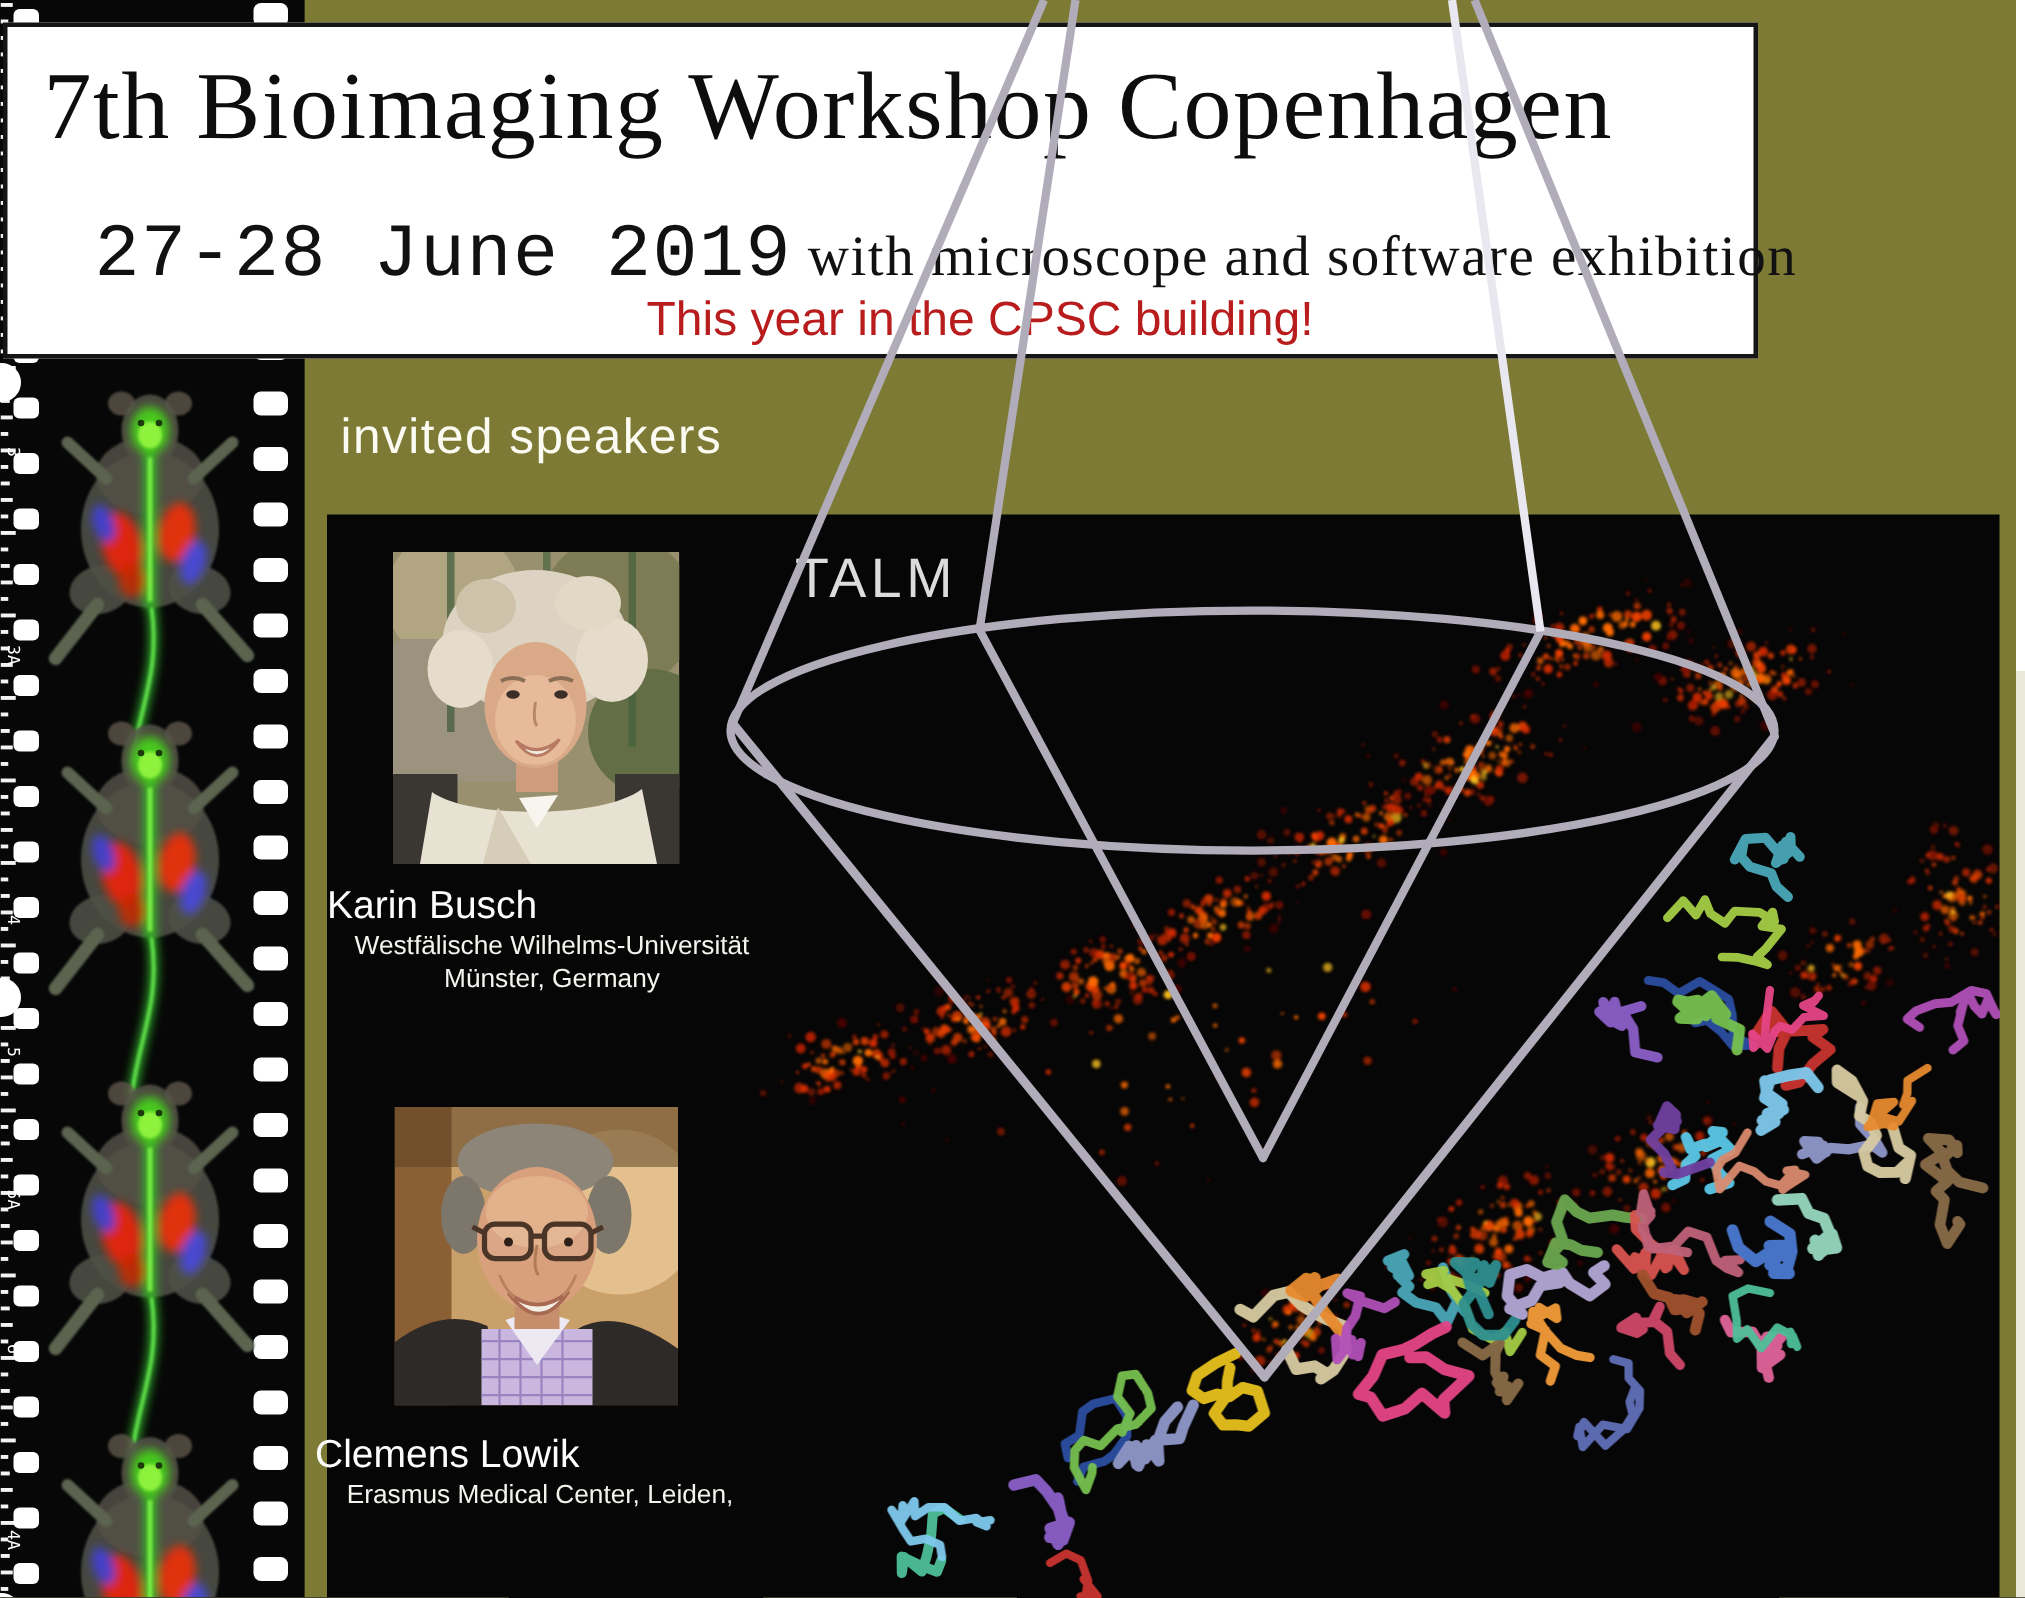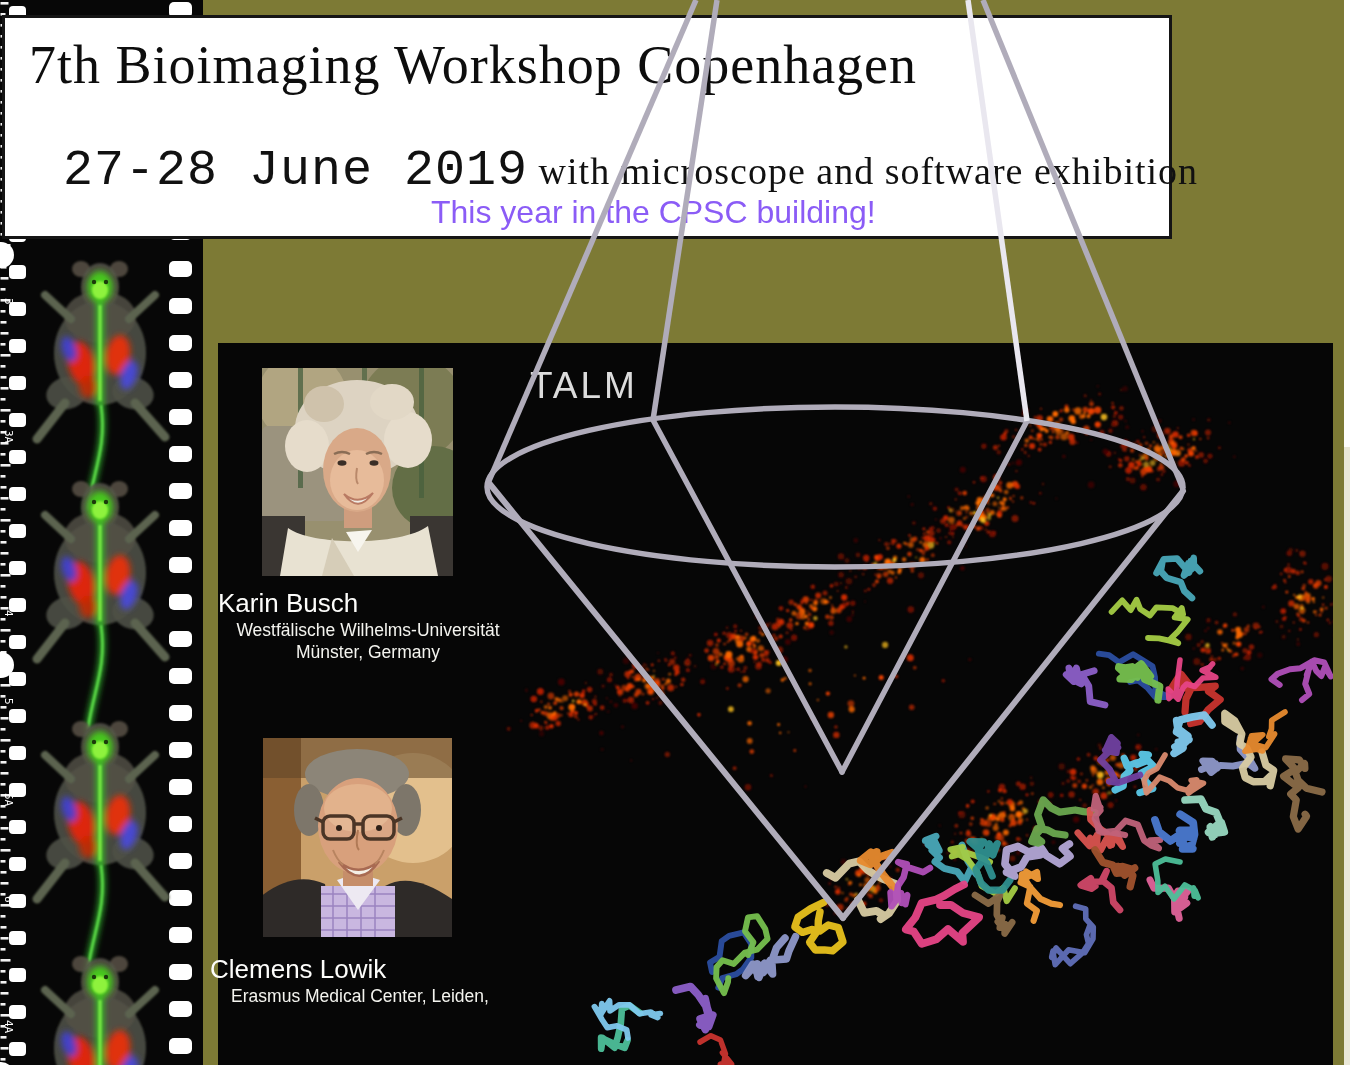--- a/index.html
+++ b/index.html
@@ -7,25 +7,25 @@
           background:#7d7a35;font-family:"Liberation Sans",sans-serif;}
   
   .film-strip{position:absolute;left:0;top:0;width:203px;height:1065px;background:#070707;z-index:5;}
   
   .right-edge{position:absolute;right:0;top:0;width:6px;height:1065px;z-index:30;
               background:linear-gradient(#ffffff 0 42%,#eae8d8 42% 100%);}
   
   .banner{position:absolute;left:2px;top:15px;width:1164px;height:218px;background:#ffffff;
           border:3px solid #151515;z-index:20;}
   .banner .title{position:absolute;left:24px;top:16px;font-family:"Liberation Serif",serif;
-                 font-size:54px;color:#0d0d0d;white-space:nowrap;letter-spacing:1px;}
+                 font-size:64px;color:#0d0d0d;white-space:nowrap;letter-spacing:1px;}
   .banner .date-row{position:absolute;left:58px;top:124px;white-space:nowrap;color:#111;}
   .banner .date-row .date{font-family:Liberation Mono, monospace;font-size:50px;letter-spacing:1px;}
   .banner .date-row .exh{font-family:"Liberation Serif",serif;font-size:38px;letter-spacing:1px;}
-  .banner .pink{position:absolute;left:426px;top:176px;font-size:32px;color:#8b5cf6;white-space:nowrap;}
+  .banner .pink{position:absolute;left:426px;top:176px;font-size:32px;color:#b91c1c;white-space:nowrap;}
   
   .sect{position:absolute;left:227px;top:272px;font-size:33px;color:#fbfbf2;letter-spacing:1px;z-index:15;}
   
   .panel{position:absolute;left:218px;top:343px;width:1115px;height:722px;background:#060606;z-index:10;}
   .panel .art{position:absolute;left:0;top:0;width:1115px;height:722px;}
   .photo{position:absolute;overflow:hidden;}
   .photo svg{display:block;}
   .photo-karin{left:44px;top:25px;width:191px;height:208px;}
   .photo-clemens{left:45px;top:395px;width:189px;height:199px;}
   .sp-name{position:absolute;width:300px;color:#fdfdfb;font-size:26px;}
@@ -354,20 +354,21 @@
   </div>
 
   <div class="banner">
     <div class="title">7th Bioimaging Workshop Copenhagen</div>
     <div class="date-row">
       <span class="date">27-28 June 2019</span><span class="exh"> with microscope and software exhibition</span>
     </div>
     <div class="pink">This year in the CPSC building!</div>
   </div>
 
+  <div class="sect">invited speakers</div>
 
   <div class="panel">
     <svg class="art" id="art-svg" viewBox="218 343 1115 722">
         <defs>
           <filter id="dotblur" x="-20%" y="-20%" width="140%" height="140%">
             <feGaussianBlur stdDeviation="1.2"></feGaussianBlur>
           </filter>
         </defs>
         <g filter="url(#dotblur)">
           <circle cx="1030.6" cy="437.6" r="2.0" fill="#ef4005" opacity="0.88"></circle>

